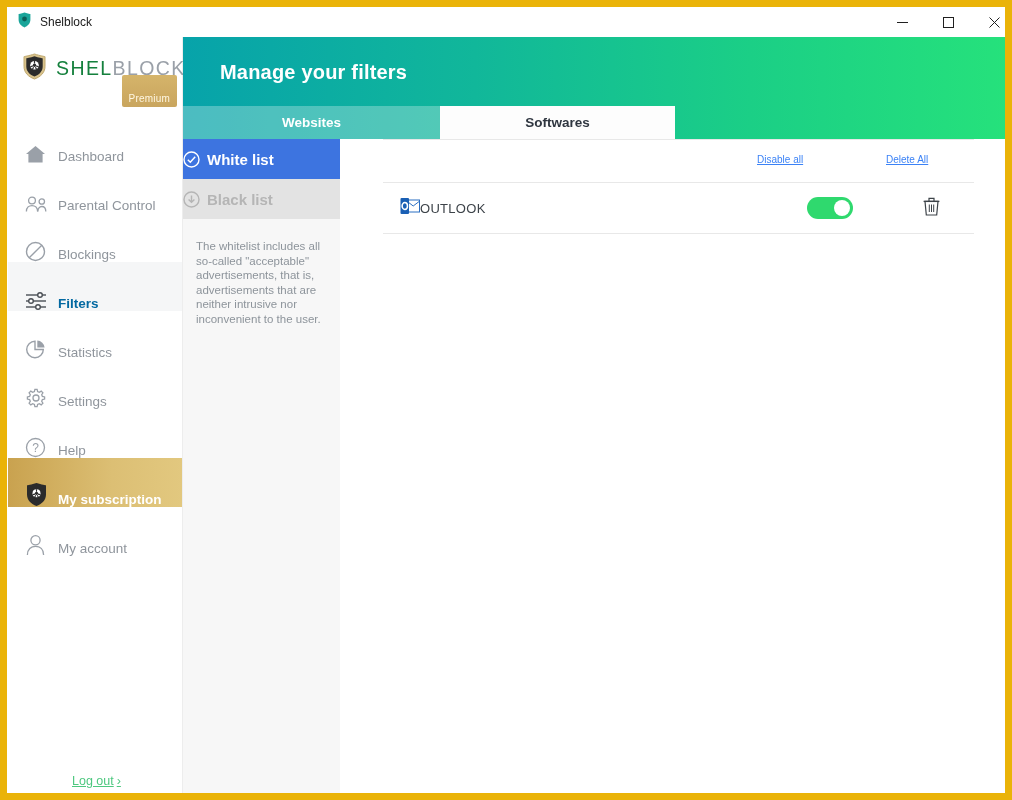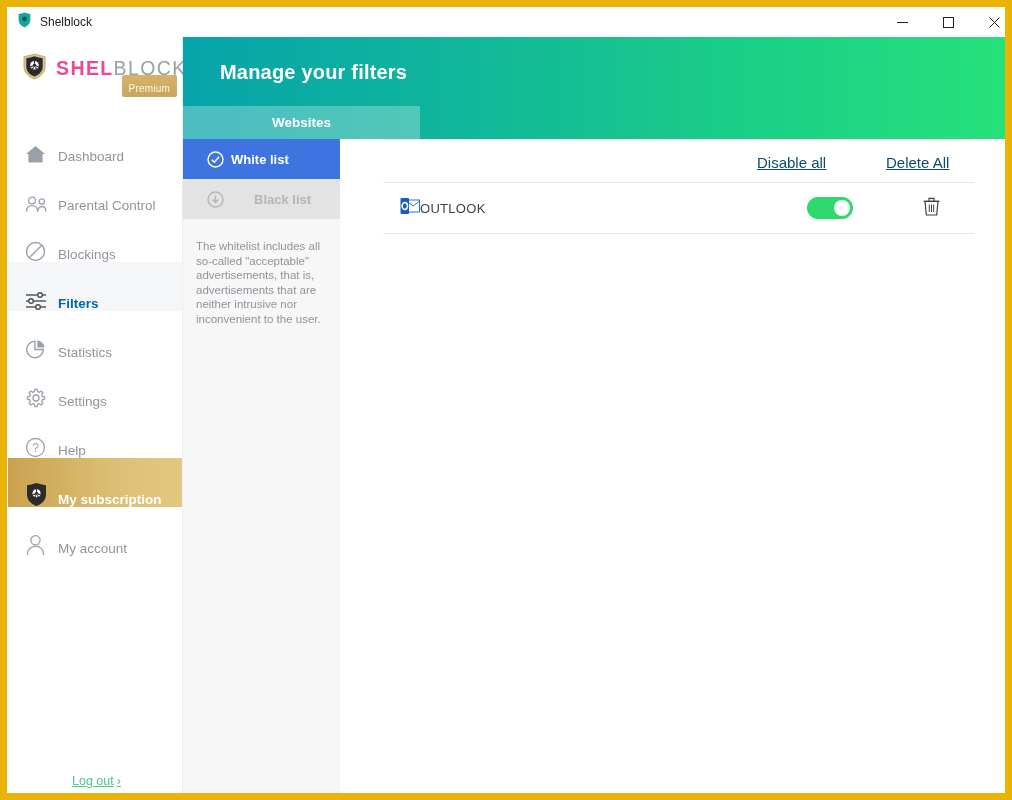--- a/index.html
+++ b/index.html
@@ -44,27 +44,27 @@
   #brand {
     height: 62px;
     display: flex; align-items: center;
     padding-left: 14px;
     position: relative;
   }
   #brand .brand-text {
     font-size: 19.5px; letter-spacing: 1.4px;
     margin-left: 9px; white-space: nowrap;
   }
-  #brand .b1 { font-weight: bold; color: #ec4899; margin-top: 32px; }
+  #brand .b1 { font-weight: normal; color: #15803d; margin-top: 32px; }
   #brand .b2 { font-weight: normal; color: #9aa0a8; }
   #premium {
     position: absolute; right: 5px; top: 38px;
     background: linear-gradient(180deg,#d5b46a 0%, #c9a55e 100%);
     color: #fff7e2; font-size: 10px;
-    padding: 8px 7px 3px 7px; border-radius: 2px;
+    padding: 18px 7px 3px 7px; border-radius: 2px;
     letter-spacing: .2px;
   }
 
   .nav { margin-top: 16px; }
   .nav-item {
     height: 49px;
     display: flex; align-items: flex-end;
     padding-left: 17px;
     color: #8f959c; font-size: 13.5px;
     cursor: default;
@@ -101,48 +101,48 @@
     position: absolute; left: 176px; top: 99px;
     width: 834px; height: 33px;
     display: flex;
   }
   .tab {
     height: 33px;
     display: flex; align-items: center; justify-content: center;
     font-size: 13.5px; cursor: default;
   }
   .tab.t-websites {
-    width: 237px; margin-left: 0px;
+    width: 257px; margin-left: 0px;
     background: rgba(255,255,255,0.28);
     color: #ffffff; font-weight: bold; align-items: center;
   }
   .tab.t-softwares {
     width: 235px;
     background: #fdfdfd;
     color: #2f3640; font-weight: bold;
   }
 
   
   #subpanel {
     position: absolute; left: 176px; top: 132px;
     width: 157px; height: 667px;
     background: #f7f7f7;
   }
   .lst {
     height: 40px; display: flex; align-items: center;
-    padding-left: 24px; font-size: 13px; font-weight: bold;
+    font-size: 15px; font-weight: bold;
     position: relative; cursor: default;
   }
   .lst .ico { width: 24px; display:flex; align-items:center; }
   .lst.white {
     background: #3d74e0; color: #ffffff;
     width: 177px;
     clip-path: polygon(0 0, 157px 0, 177px 20px, 157px 40px, 0 40px);
   }
-  .lst.black { background: #e3e3e3; color: #b5b5b5; width: 157px; gap: 23px; }
+  .lst.black { background: #e3e3e3; color: #b5b5b5; width: 157px; }
   #panel-desc {
     margin: 20px 13px 0 13px;
     font-size: 11.5px; line-height: 14.5px;
     color: #8d949b;
   }
 
   
   #content {
     position: absolute; left: 333px; top: 132px;
     width: 677px; height: 667px;
@@ -168,21 +168,21 @@
     font-family: "Liberation Sans", sans-serif;
   }
   #search-wrap input::placeholder { color: #9aa0a7; }
 
   .rowline { height: 1px; background: #e8e8e8; margin: 0 43px 0 43px; }
   #bulkrow {
     height: 42px; position: relative;
   }
   .bulk {
     position: absolute; top: 14px;
-    font-size: 15px; color: #0c4a6e;
+    font-size: 10px; color: #3b82f6;
     text-decoration: underline; cursor: pointer;
   }
   #disable-all { left: 417px; }
   #delete-all { left: 546px; }
 
   .srow { height: 50px; position: relative; display: flex; align-items: center; }
   .srow .sw-icon { position: absolute; left: 60px; }
   .srow .sw-name {
     position: absolute; left: 80px;
     font-size: 13px; color: #3d4349; letter-spacing: .3px;
@@ -355,20 +355,23 @@
   </div>
 
   <div id="header">
     <div class="htitle">Manage your filters</div>
   </div>
 
   <div id="tabs">
     <div class="tab t-websites">
       <span>Websites</span>
     </div>
+    <div class="tab t-softwares">
+      <span>Softwares</span>
+    </div>
   </div>
 
   <div id="subpanel">
     <div class="lst white">
       <span class="ico">
         <svg width="17" height="17" viewBox="0 0 17 17">
           <circle cx="8.5" cy="8.5" r="7.5" fill="none" stroke="#ffffff" stroke-width="1.4"></circle>
           <path d="M4.8 8.7 L7.3 11.2 L12.2 5.8" fill="none" stroke="#ffffff" stroke-width="1.5"></path>
         </svg>
       </span>

